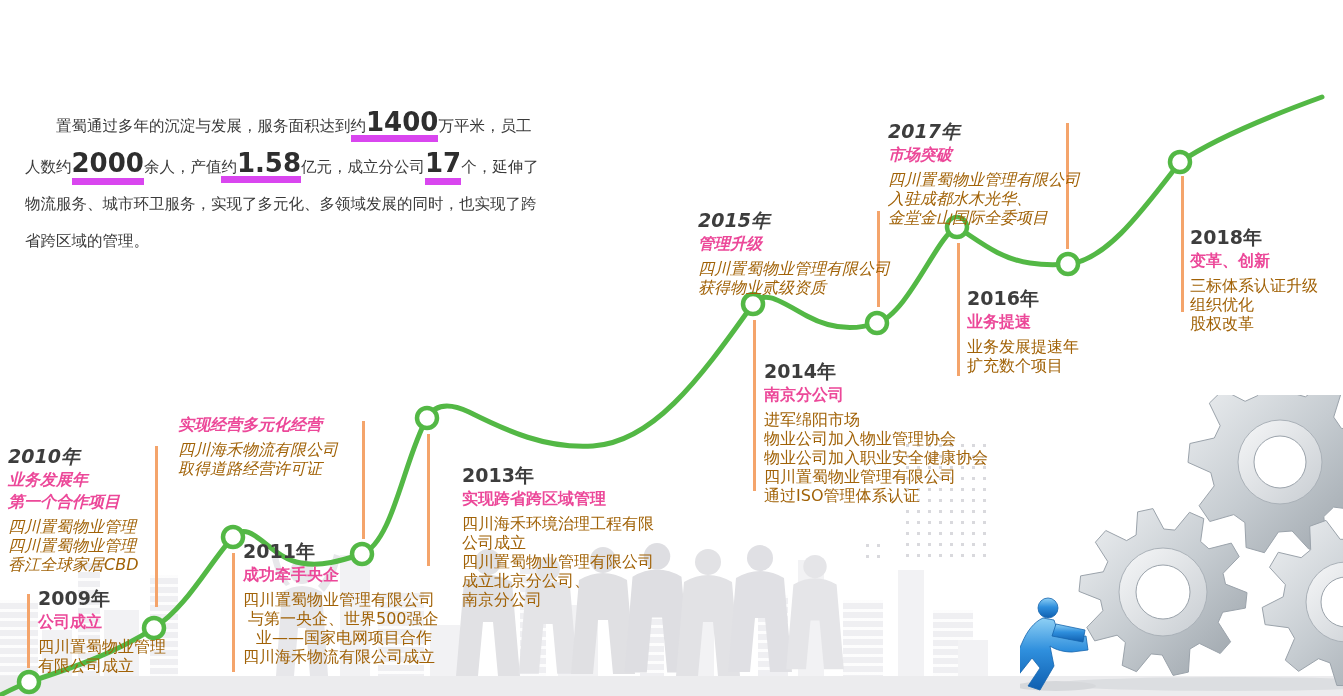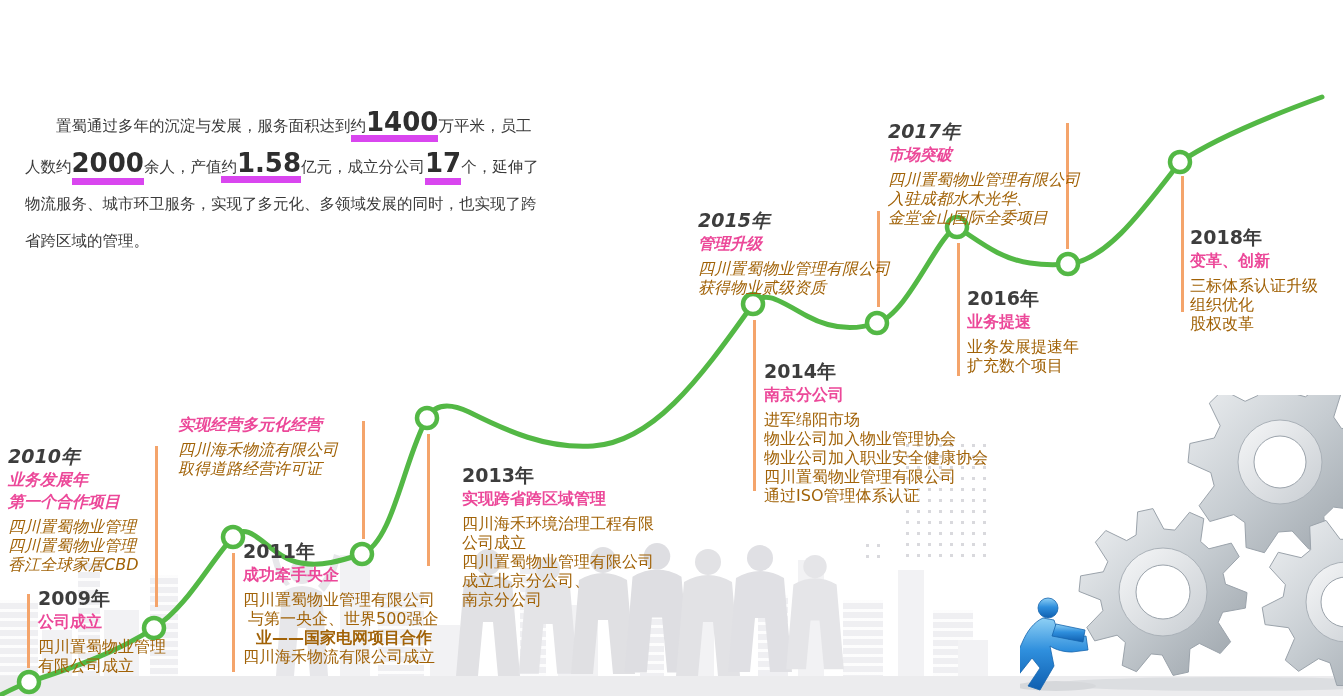--- a/index.html
+++ b/index.html
@@ -46,21 +46,21 @@
   #intro .u{border-bottom:7px solid #d946ef;}
   #intro .big{font-size:26px;font-weight:bold;color:#2e2e2e;}
 
   
   .ms{position:absolute;z-index:4;}
   .ms .year{font-size:19px;font-weight:bold;color:#3d3d3d;line-height:25px;}
   .ms .title{font-size:16px;font-weight:bold;color:#ec4899;line-height:22px;}
   .ms .details{margin-top:4px;}
   .ms .dline{font-size:16px;color:#a16207;line-height:19px;white-space:nowrap;}
   .ms .ind1{padding-left:5px;}
-  .ms .ind2{padding-left:13px;font-weight:bold;}
+  .ms .ind2{padding-left:13px;}
   .ms.right{text-align:left;font-style:italic;}
   #b2009{left:38px;top:586px;}
   #b2010{left:8px;top:444px;width:140px;}
   #b2011{left:243px;top:539px;}
   #b2012{left:178px;top:414px;width:177px;}
   #b2013{left:462px;top:437px;margin-top:26px;}
   #b2014{left:764px;top:359px;}
   #b2015{left:698px;top:208px;width:172px;}
   #b2016{left:967px;top:286px;}
   #b2017{left:888px;top:119px;width:172px;}

